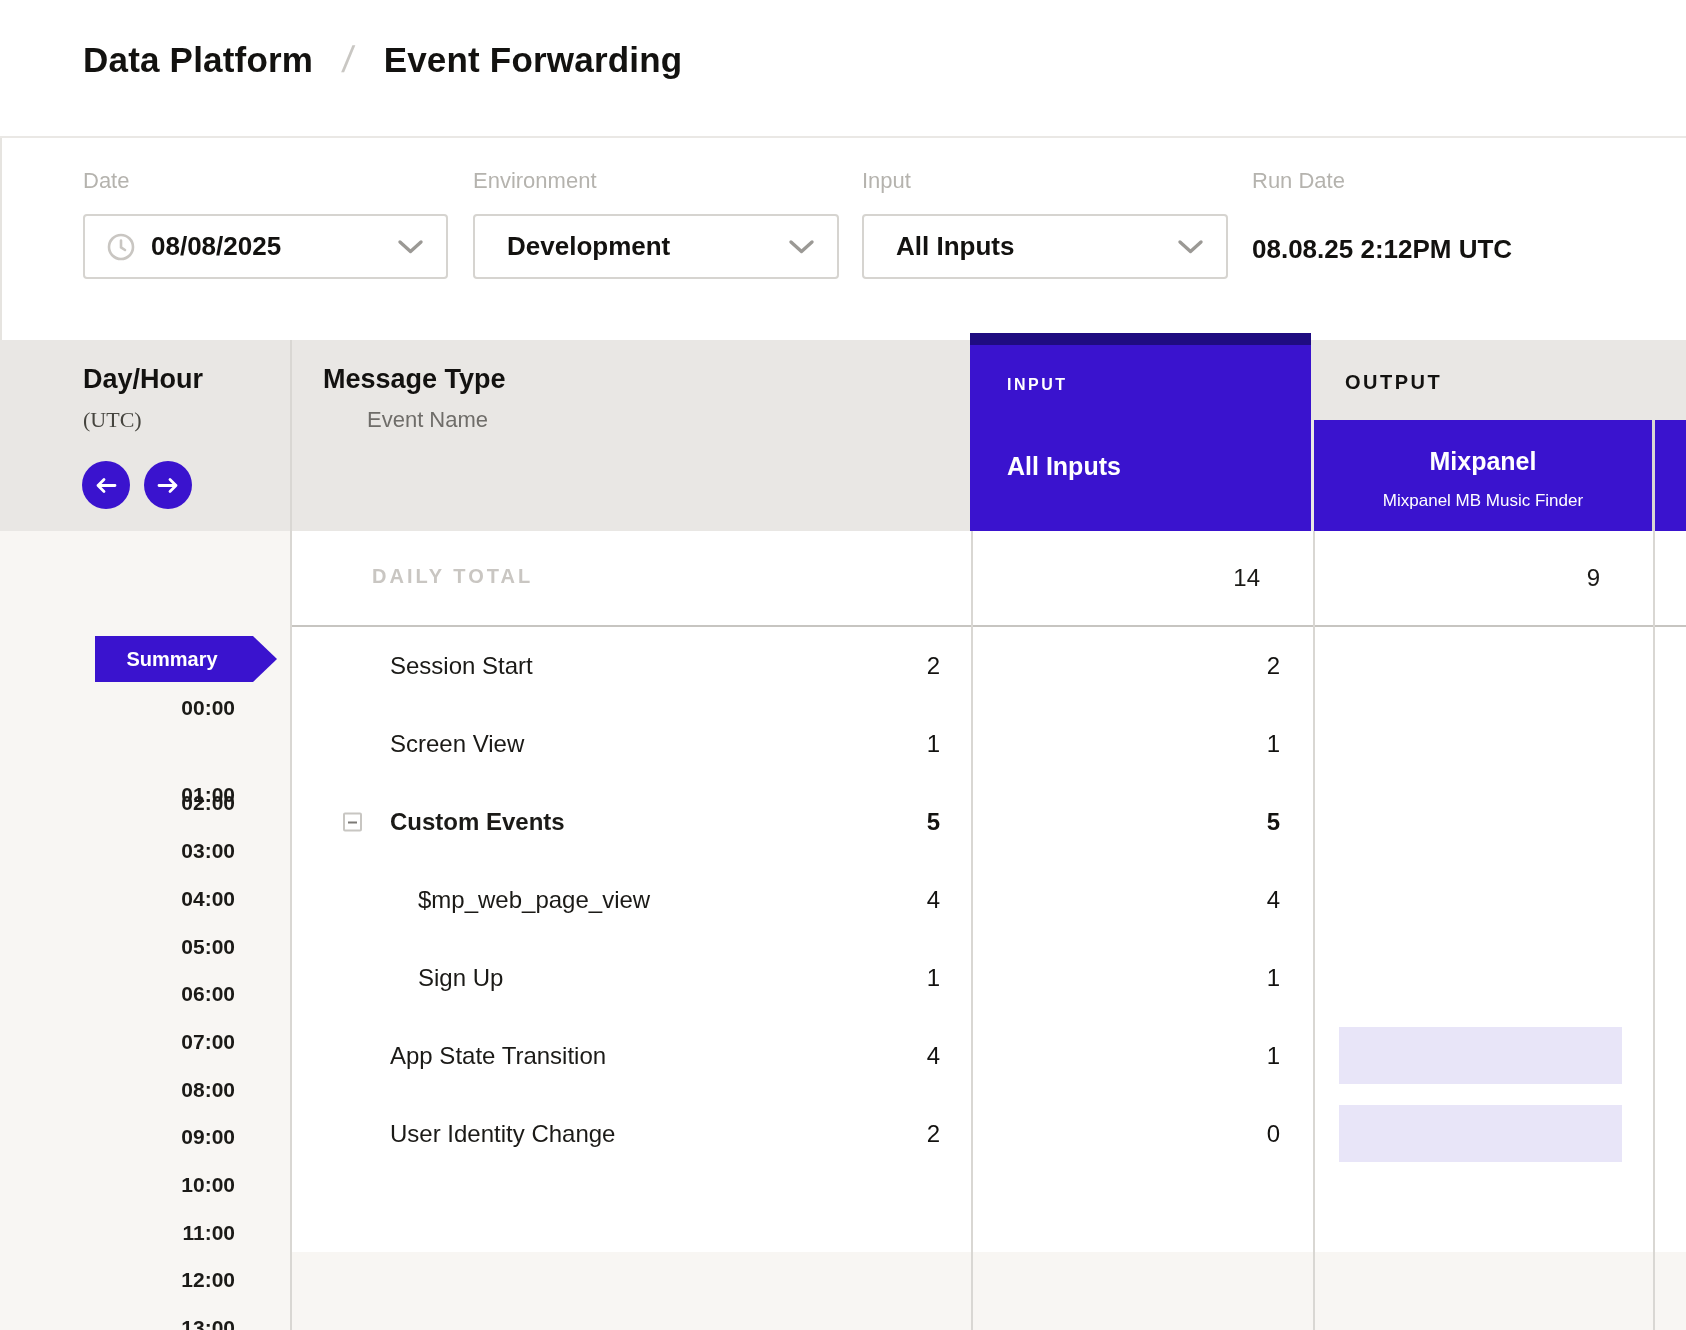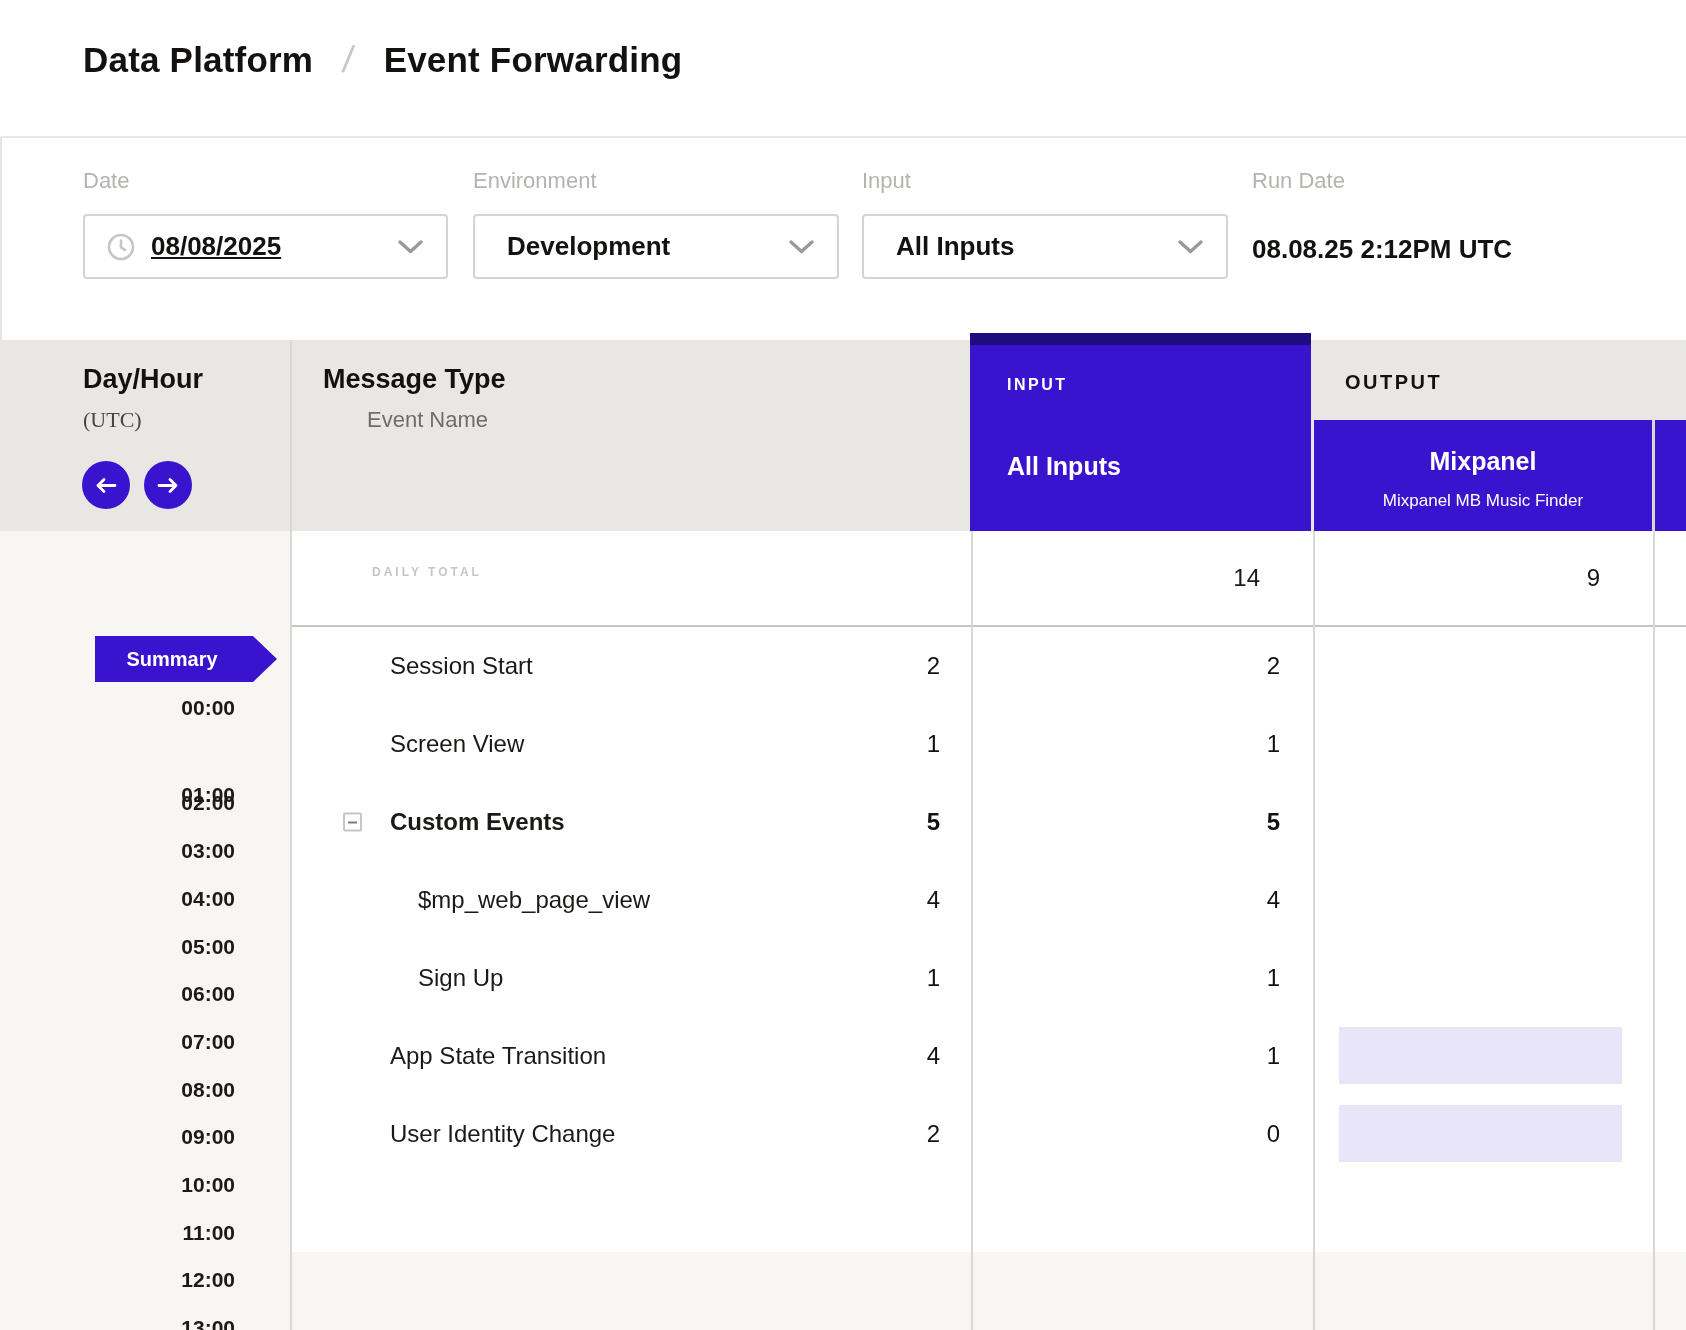--- a/index.html
+++ b/index.html
@@ -38,21 +38,21 @@
   .out-block{position:absolute;left:1314px;top:420px;width:338px;height:111px;background:#3a13ce;z-index:3;text-align:center;color:#fff;}
   .out-block .big{position:absolute;left:0;width:100%;top:27px;font-size:25px;font-weight:700;}
   .out-block .sub{position:absolute;left:0;width:100%;top:71px;font-size:17px;}
   .out-sliver{position:absolute;left:1655px;top:420px;width:31px;height:111px;background:#3a13ce;z-index:3;}
   
   .side-panel{position:absolute;left:0;top:531px;width:290px;height:799px;background:#f8f6f3;}
   .bottom-panel{position:absolute;left:290px;top:1252px;width:1396px;height:78px;background:#f8f6f3;}
   .vline{position:absolute;width:2px;background:#d9d7d3;z-index:2;}
   
   .dt-row{position:absolute;left:290px;top:531px;width:1396px;height:96px;border-bottom:2px solid #c7c5c1;box-sizing:border-box;}
-  .dt-label{position:absolute;left:82px;top:34px;font-size:12px;font-weight:700;letter-spacing:3px;color:#c9c6c2;}
+  .dt-label{position:absolute;left:82px;top:34px;font-size:20px;font-weight:700;letter-spacing:3px;color:#c9c6c2;}
   .cell-num{position:absolute;font-size:24px;color:#1b1a17;text-align:right;z-index:4;}
   
   .row{position:absolute;left:0;width:1366px;height:78px;}
   .row .name{position:absolute;top:50%;transform:translateY(-50%);font-size:24px;color:#1b1a17;white-space:nowrap;}
   .row .name.bold{font-weight:700;}
   .row .num{position:absolute;top:50%;transform:translateY(-50%);font-size:24px;text-align:right;z-index:4;}
   .row .num.bold{font-weight:700;}
   .hl{position:absolute;left:1339px;top:10px;width:283px;height:57px;background:#e8e5f8;z-index:1;}
   .collapse-box{
     position:absolute;left:343px;top:50%;transform:translateY(-50%);width:19px;height:19px;background:#fff;
@@ -82,21 +82,21 @@
     </div>
   </div>
 
   <div class="fgroup" style="left:83px;">
     <div class="flabel">Date</div>
     <div class="fbox" style="width:365px;padding-left:22px;">
       <svg width="28" height="28" viewBox="0 0 28 28">
         <circle cx="14" cy="14" r="12" fill="none" stroke="#c9c6c2" stroke-width="2.6"></circle>
         <path d="M14 7.5 V14.4 L18 17" fill="none" stroke="#c9c6c2" stroke-width="2.6" stroke-linecap="round" stroke-linejoin="round"></path>
       </svg>
-      <span class="val" style="margin-left:16px;text-decoration:underline;">08/08/2025</span>
+      <span class="val" style="margin-left:16px;">08/08/2025</span>
       <svg class="chev" width="27" height="17" viewBox="0 0 27 17">
         <path d="M3 3.5 L13.5 13 L24 3.5" fill="none" stroke="#9b9995" stroke-width="3.4" stroke-linecap="round" stroke-linejoin="round"></path>
       </svg>
     </div>
   </div>
 
   <div class="fgroup" style="left:473px;">
     <div class="flabel">Environment</div>
     <div class="fbox" style="width:366px;padding-left:32px;">
       <span class="val">Development</span>

